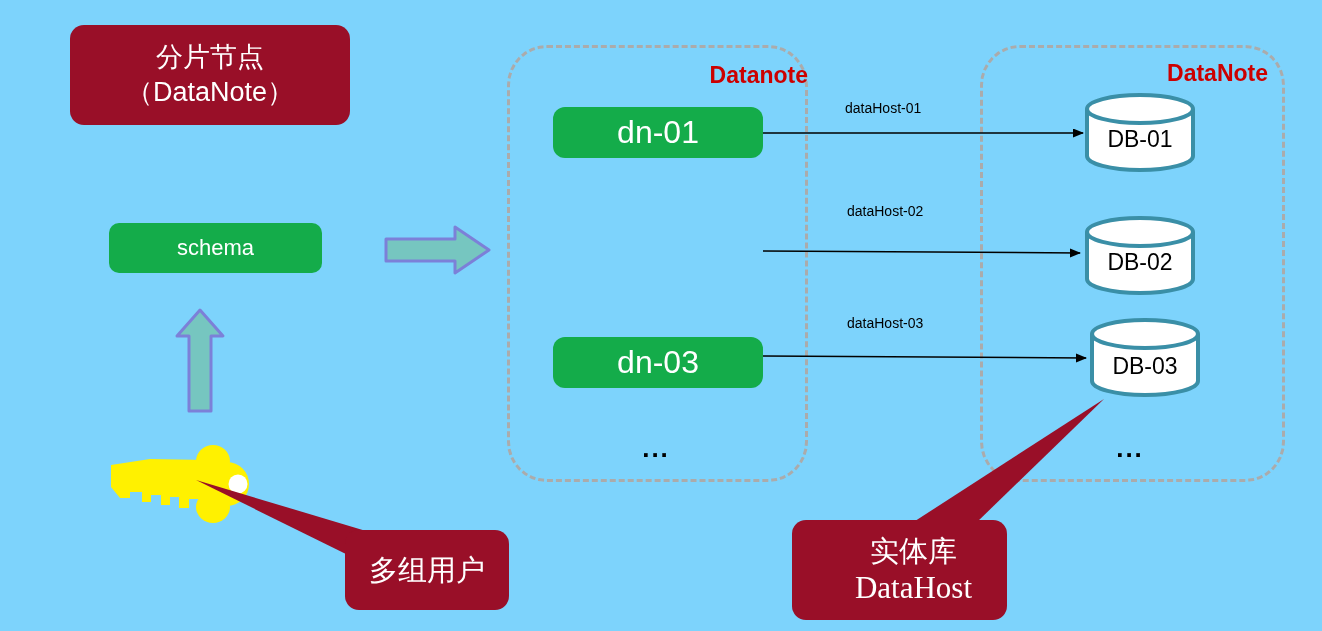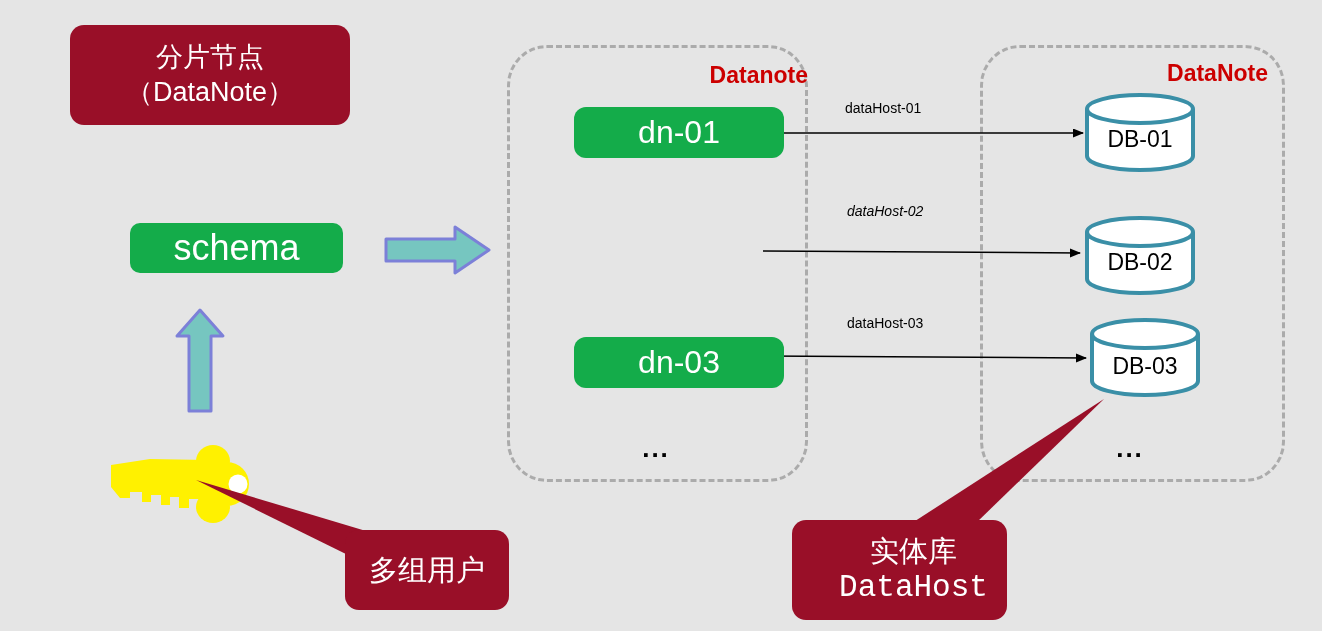--- a/index.html
+++ b/index.html
@@ -3,21 +3,21 @@
 <meta charset="utf-8">
 <style>
   * { margin: 0; padding: 0; box-sizing: border-box; }
   html, body { background: #ffffff; }
   body { font-family: "Liberation Sans", sans-serif; }
 
   .canvas {
     position: relative;
     width: 1322px;
     height: 631px;
-    background: #e5e5e5;
+    background: #7dd3fc;
     overflow: hidden;
   }
 
   .abs { position: absolute; }
 
   
   .maroon-box {
     background: #990F28;
     color: #ffffff;
     border-radius: 14px;
@@ -30,25 +30,24 @@
   }
   .green-box {
     background: #14AC4A;
     color: #ffffff;
     border-radius: 12px;
     display: flex;
     align-items: center;
     justify-content: center;
     text-align: center;
     z-index: 3;
-    margin-left: 21px;
   }
 
   .title-box { left: 70px; top: 25px; width: 280px; height: 100px; font-size: 27px; line-height: 35px; }
-  .schema-box { left: 109px; top: 223px; width: 213px; height: 50px; font-size: 36px; border-radius: 10px; }
+  .schema-box { left: 109px; top: 223px; width: 213px; height: 50px; font-size: 22px; border-radius: 10px; }
 
   .dn-box { left: 553px; width: 210px; height: 51px; font-size: 32px; }
   .dn-1 { top: 107px; }
   .dn-2 { top: 222px; }
   .dn-3 { top: 337px; }
 
   
   .group-container {
     position: absolute;
     border: 3px dashed #ABABAB;
@@ -81,21 +80,21 @@
 
   
   .conn-label {
     position: absolute;
     font-size: 14px;
     color: #000000;
     z-index: 3;
     white-space: nowrap;
   }
   .conn-1 { left: 845px; top: 100px; }
-  .conn-2 { left: 847px; top: 203px; font-style: italic; }
+  .conn-2 { left: 847px; top: 203px; }
   .conn-3 { left: 847px; top: 315px; }
 
   
   .db-label {
     position: absolute;
     width: 106px;
     text-align: center;
     font-size: 23px;
     color: #000000;
     z-index: 3;
@@ -113,21 +112,21 @@
     display: flex;
     flex-direction: column;
     align-items: center;
     justify-content: center;
     text-align: center;
     z-index: 3;
   }
   .users-callout { left: 345px; top: 530px; width: 164px; height: 80px; }
   .datahost-callout { left: 792px; top: 520px; width: 215px; height: 100px; padding-left: 28px; }
   .serif-cn { font-family: "Liberation Serif", serif; font-size: 29px; line-height: 36px; }
-  .datahost-en { font-family: Liberation Mono, monospace; font-size: 31px; line-height: 38px; }
+  .datahost-en { font-family: Liberation Serif, serif; font-size: 31px; line-height: 38px; }
 
   
   .shape-layer {
     position: absolute;
     left: 0; top: 0;
     width: 1322px; height: 631px;
     z-index: 2;
   }
 </style>
 </head>

